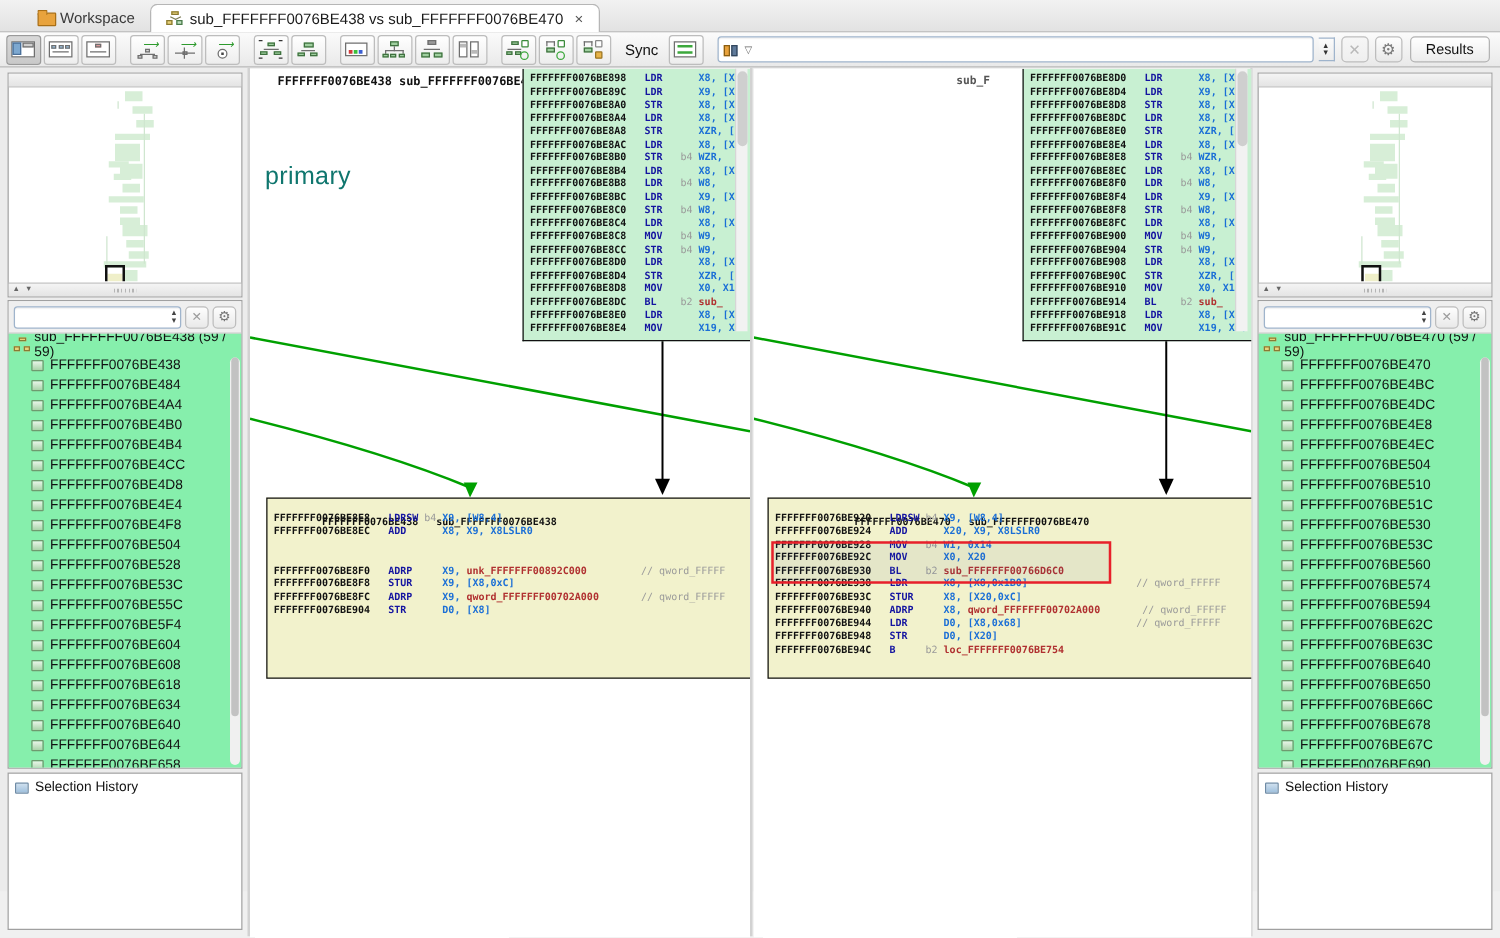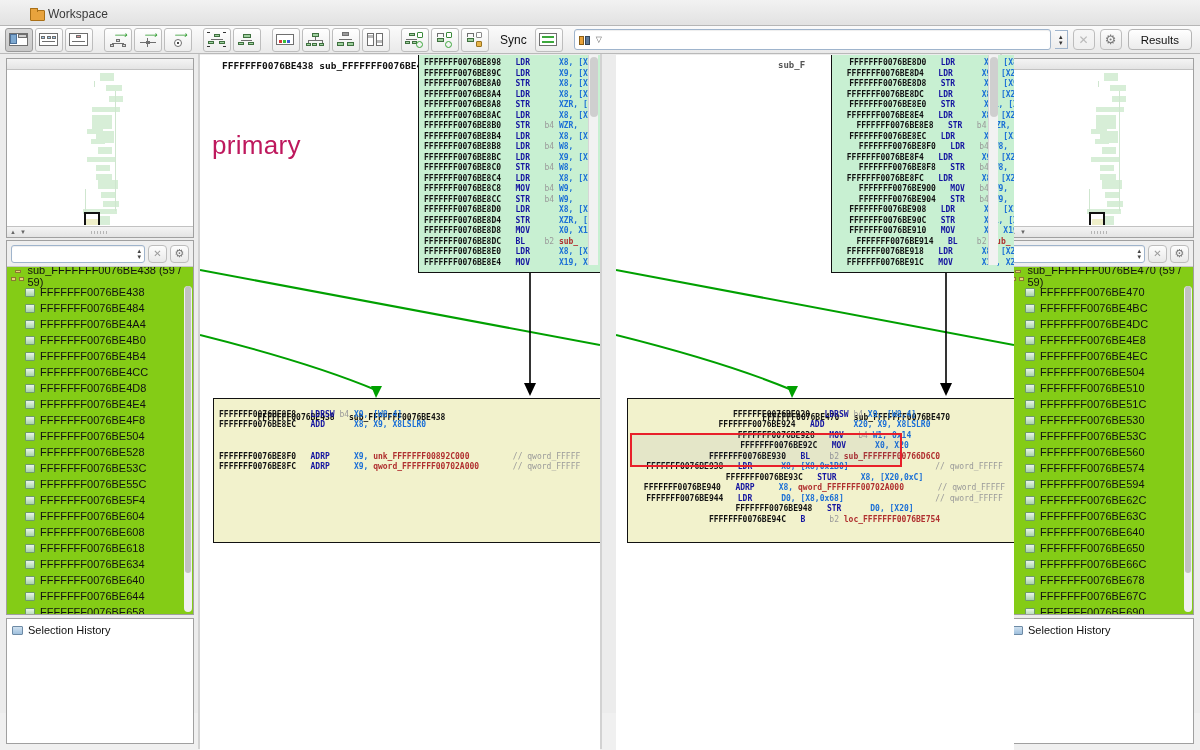--- a/index.html
+++ b/index.html
@@ -118,21 +118,21 @@
   
   .filterbar { height:26px; display:flex; align-items:center; padding:0 4px; gap:3px;
                background:#efefef; border-bottom:1px solid #c9c9c9;}
   .filter-input { flex:1; height:18px; background:#fff; border:1px solid #9fb4cc; border-radius:3px;
                   display:flex; align-items:center; justify-content:flex-end; padding-right:3px;
                   box-shadow: inset 0 1px 1px rgba(0,0,0,.07);}
   .filter-spin { font-size:7px; color:#444; line-height:6px; text-align:center;}
   .fbtn { width:19px;height:18px;border:1px solid #bdbdbd;border-radius:4px;
           background:linear-gradient(#fdfdfd,#e9e9e9);display:flex;align-items:center;justify-content:center;
           color:#9c9c9c;font-size:10px;}
-  .listwrap { position:absolute; left:0; right:0; top:26px; bottom:0; background:#84cc16; overflow:hidden; }
+  .listwrap { position:absolute; left:0; right:0; top:26px; bottom:0; background:#86efac; overflow:hidden; }
   .list-root { display:flex; align-items:center; gap:4px; height:17px; padding-left:4px;
                font-size:11px; color:#111; }
   .list-item { display:flex; align-items:center; gap:5px; height:16px; padding-left:18px;
                font-size:11px; color:#111; }
   .ico-fn { width:10px;height:9px;display:inline-block;
             background:linear-gradient(#eaf5ea,#a9d4a9); border:1px solid #6f9a6f; border-radius:1px;}
   .ico-fnroot { width:13px;height:11px;position:relative;display:inline-block; }
   .ico-fnroot i{position:absolute;display:block;background:#e9d27a;border:1px solid #8a7a33;}
   .ico-fnroot i.a{left:4px;top:0;width:6px;height:3px;}
   .ico-fnroot i.b{left:0;top:7px;width:5px;height:4px;}
@@ -158,36 +158,47 @@
   .asmrow { height:10.5px; line-height:10.5px; white-space:pre; font-size:8px; padding-left:5px; }
   .addr { color:#111; font-weight:bold; }
   .mn   { color:#1414a0; font-weight:bold; }
   .reg  { color:#1b6fd6; font-weight:bold; }
   .byt  { color:#9a9a9a; }
   .nm   { color:#b03030; font-weight:bold; }
   .cmt  { color:#9a9a9a; }
   .fnhdr{ color:#111; font-weight:bold; }
 
   .hl-box { position:absolute; border:2px solid #e8202a; background:rgba(60,90,160,0.07); }
-  .primary-label { position:absolute; color:#be185d; font-size:26px; letter-spacing:.3px; }
+  .primary-label { position:absolute; color:#0f766e; font-size:20px; letter-spacing:.3px; }
   .blkhdr-label { position:absolute; font-size:9.5px; color:#111; font-weight:bold;
                   font-family:"DejaVu Sans Mono", monospace; }
 
   .scrollbar-v { position:absolute; width:10px; background:#f2f2f2; border-left:1px solid #d6d6d6; }
   .sb-thumb { position:absolute; left:1px; width:8px; background:#cfcfcf; border-radius:4px; }
 </style>
 </head>
 <body>
 
 <div class="app">
 
   <div class="tabbar">
     <div class="tab inactive">
       <span class="ico-folder"></span>
       <span>Workspace</span>
+    </div>
+    <div class="tab active">
+      <span class="ico-graphdiff">
+        <i class="a"></i>
+          <i class="b"></i>
+          <i class="c"></i>
+          <u class="l1"></u>
+          <u class="l2"></u>
+      </span>
+      <span>sub_FFFFFFF0076BE438 vs sub_FFFFFFF0076BE470</span>
+      <span class="tab-close">×</span>
     </div>
   </div>
 
   <div class="toolbar">
 
     <div class="tbtn pressed">
       <span class="g">
         <i class="bx" style="left:0;top:1px;width:19px;height:13px;background:#fff;"></i>
         <i class="bx" style="left:1px;top:2px;width:7px;height:10px;background:#7da8d0;border-color:#4b7099;"></i>
         <i class="bx" style="left:9px;top:2px;width:9px;height:4px;background:#cfcfcf;"></i>
@@ -714,30 +725,32 @@
     <div class="blk yellow" style="left:13px; top:343px; width:390px; height:145px;">
       <div class="asmrow" style="padding-top:3px;">
         <span class="fnhdr">FFFFFFF0076BE438</span><span>   </span><span class="fnhdr">sub_FFFFFFF0076BE438</span>
       </div>
       <div id="left-bottom-rows">
           <div class="asmrow"><span class="addr">FFFFFFF0076BE8E8</span>   <span class="mn">LDRSW </span><span class="byt">b4 </span><span class="reg">X9, [W8,4]</span></div>
           <div class="asmrow"><span class="addr">FFFFFFF0076BE8EC</span>   <span class="mn">ADD   </span>   <span class="reg">X8, X9, X8LSLR0</span></div>
           <div class="asmrow">&nbsp;</div>
           <div class="asmrow">&nbsp;</div>
           <div class="asmrow"><span class="addr">FFFFFFF0076BE8F0</span>   <span class="mn">ADRP  </span>   <span class="reg">X9,</span> <span class="nm">unk_FFFFFFF00892C000</span>         <span class="cmt">// qword_FFFFF</span></div>
+          <div class="asmrow"><span class="addr">FFFFFFF0076BE8F8</span>   <span class="mn">STUR  </span>   <span class="reg">X9, [X8,0xC]</span></div>
           <div class="asmrow"><span class="addr">FFFFFFF0076BE8FC</span>   <span class="mn">ADRP  </span>   <span class="reg">X9,</span> <span class="nm">qword_FFFFFFF00702A000</span>       <span class="cmt">// qword_FFFFF</span></div>
+          <div class="asmrow"><span class="addr">FFFFFFF0076BE904</span>   <span class="mn">STR   </span>   <span class="reg">D0, [X8]</span></div>
         </div>
     </div>
   </div>
 
   <div class="vsep" style="left:198px; height:695px;"></div>
   <div class="vsep" style="left:600px; height:695px;"></div>
   <div class="vsep" style="left:1000px; height:695px;"></div>
 
-  <div class="canvas" style="left:616px; top:55px; width:398px; height:695px;text-align:center;">
+  <div class="canvas" style="left:603px; top:55px; width:398px; height:695px;">
     <div class="blkhdr-label" style="left:162px; top:5px; font-size:9px; color:#555;">sub_F</div>
 
     <svg width="398" height="695" style="position:absolute;left:0;top:0;pointer-events:none;">
       <line x1="0" y1="215" x2="398" y2="290" stroke="#00a000" stroke-width="2"></line>
       <path d="M 0 280 C 80 300, 140 320, 176 335" stroke="#00a000" stroke-width="2" fill="none"></path>
       <polygon points="176,343 171,331 182,331" fill="#00a000"></polygon>
       <line x1="330" y1="205" x2="330" y2="330" stroke="#000" stroke-width="1.6"></line>
       <polygon points="330,341 324,328 336,328" fill="#000"></polygon>
     </svg>
 

